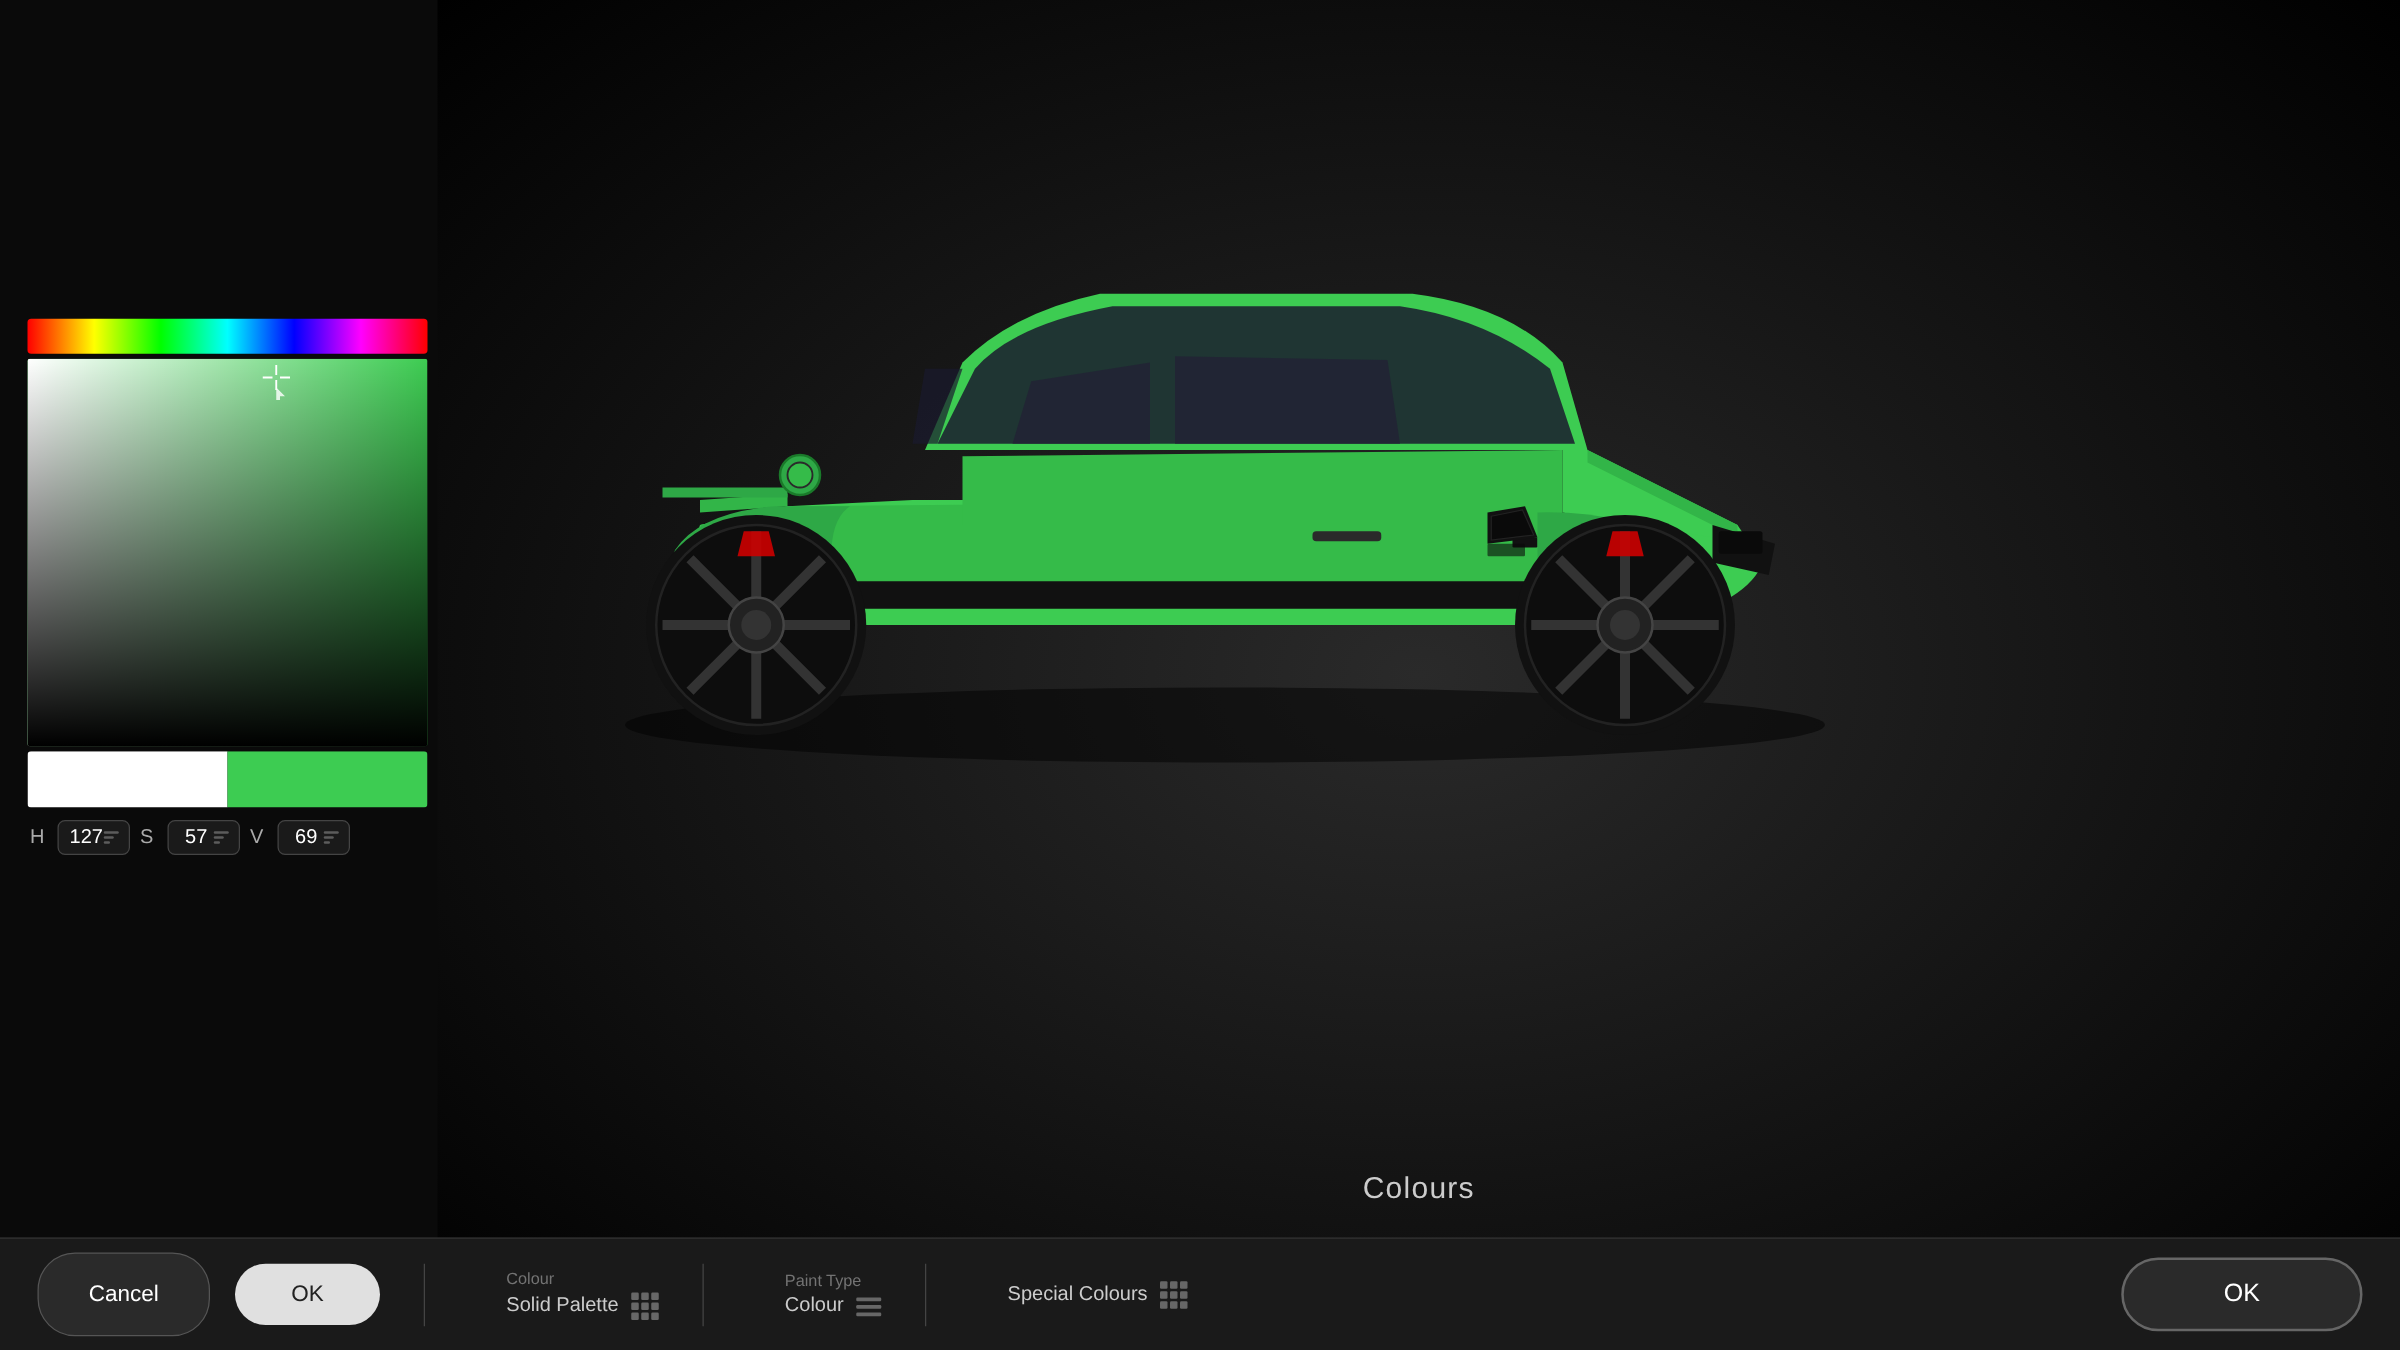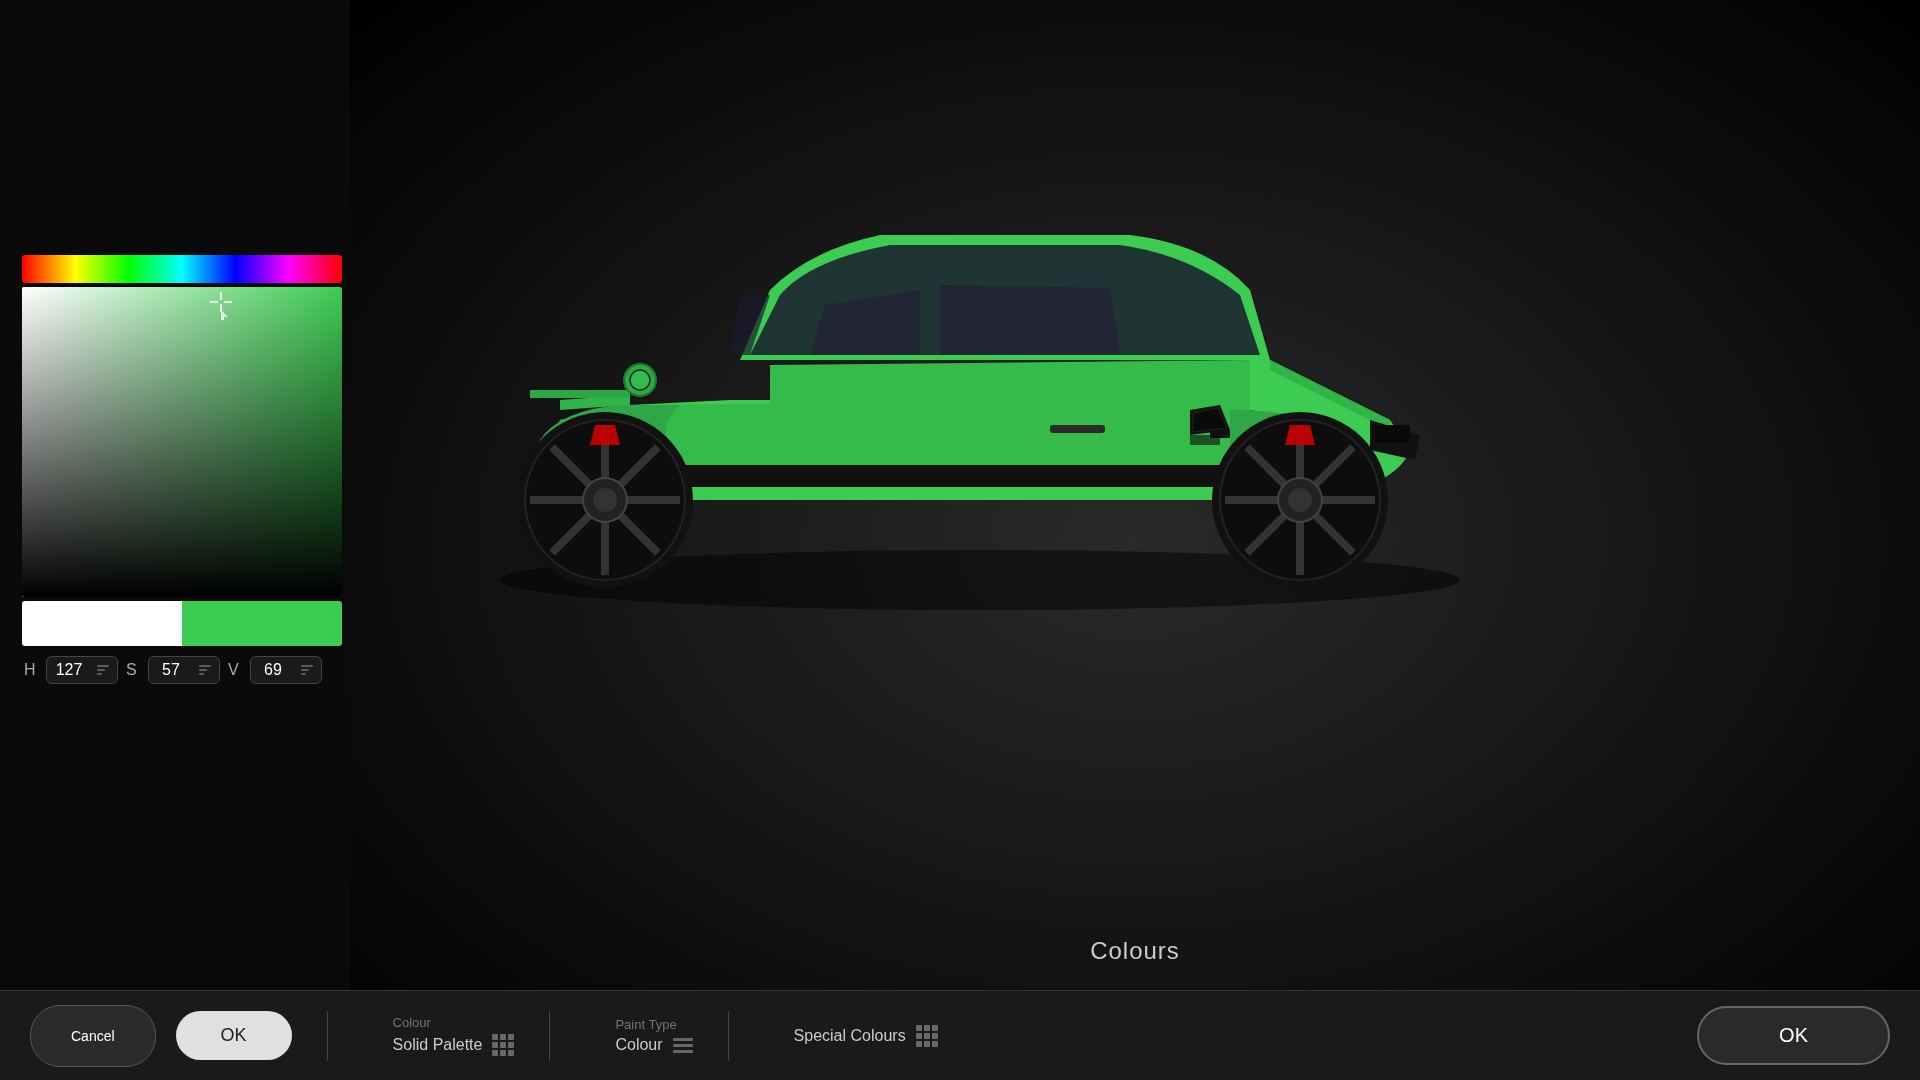--- a/index.html
+++ b/index.html
@@ -132,21 +132,21 @@
       min-width: 14px;
     }
 
     .hsv-input-group {
       display: flex;
       align-items: center;
       background: #1a1a1a;
       border: 1px solid #444;
       border-radius: 6px;
       padding: 4px 8px;
-      gap: 14px;
+      gap: 0;
     }
 
     .hsv-value {
       color: #fff;
       font-size: 16px;
       min-width: 28px;
       text-align: center;
     }
 
     .bar-icon {
@@ -182,21 +182,21 @@
       padding: 0 30px;
       gap: 20px;
     }
 
     .cancel-btn {
       background: #2a2a2a;
       border: 1px solid #555;
       color: #fff;
       padding: 22px 40px;
       border-radius: 30px;
-      font-size: 14px;
+      font-size: 18px;
       cursor: pointer;
     }
 
     .ok-btn-small {
       background: #e0e0e0;
       border: none;
       color: #222;
       padding: 14px 45px;
       border-radius: 30px;
       font-size: 18px;

